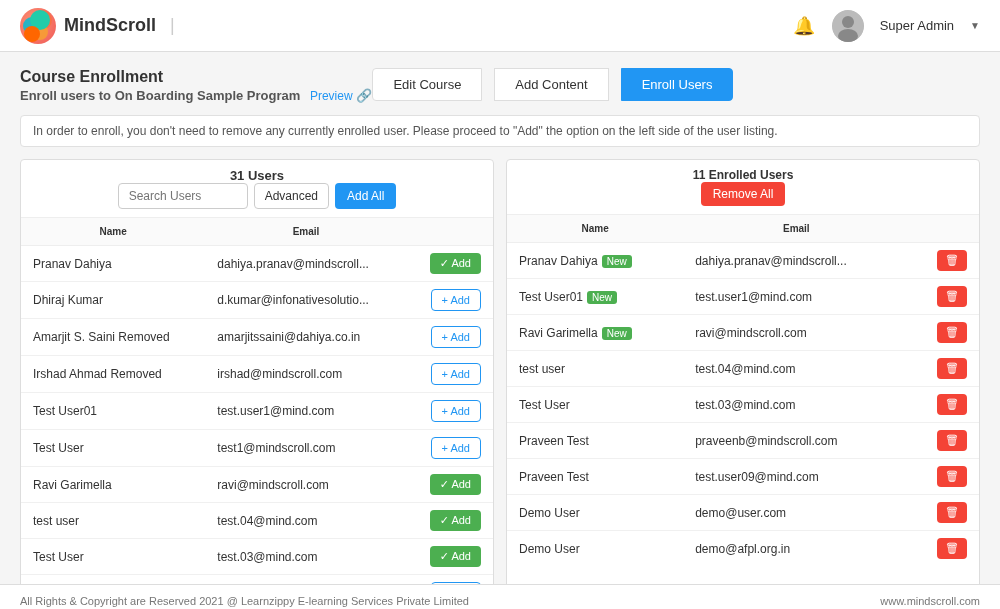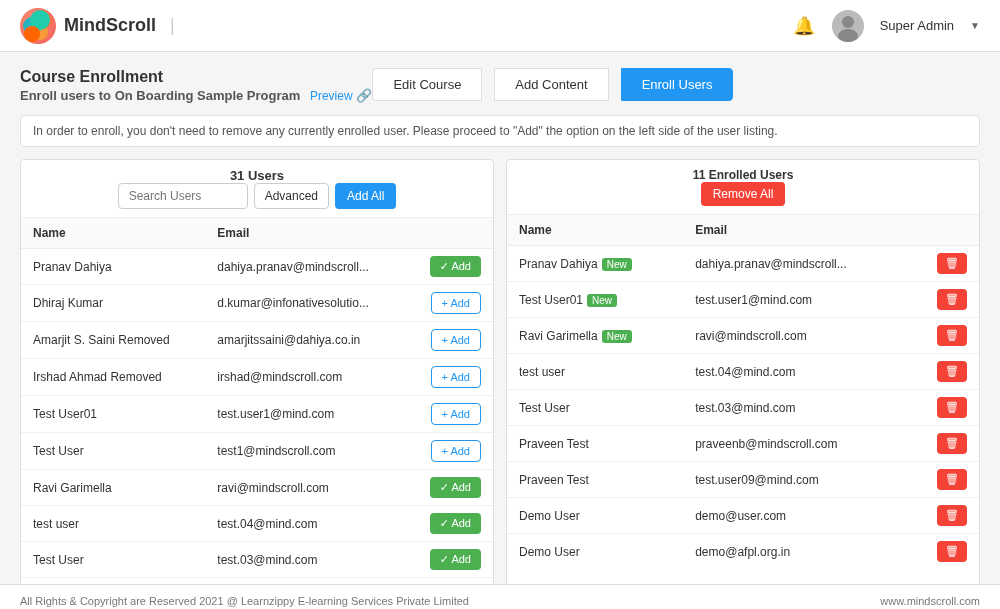--- a/index.html
+++ b/index.html
@@ -46,21 +46,21 @@
     .panel-count { font-size: 13px; color: #333; font-weight: 600; }
     .search-container { display: flex; gap: 6px; }
     .search-input { border: 1px solid #ccc; border-radius: 4px; padding: 5px 10px; font-size: 12px; width: 130px; color: #999; }
     .advanced-btn { border: 1px solid #ccc; background: #fff; border-radius: 4px; padding: 5px 10px; font-size: 12px; cursor: pointer; color: #333; }
     .add-all-btn { background: #2196F3; color: #fff; border: none; border-radius: 4px; padding: 5px 12px; font-size: 12px; cursor: pointer; }
     .enrolled-count { font-size: 12px; color: #333; font-weight: 700; }
     .remove-all-btn { background: #f44336; color: #fff; border: none; border-radius: 4px; padding: 5px 12px; font-size: 12px; cursor: pointer; }
 
     
     table { width: 100%; border-collapse: collapse; }
-    th { text-align: left; padding: 8px 12px; font-size: 12px; font-weight: 600; color: #333; border-bottom: 1px solid #eee; background: #fafafa; }
+    th { text-align: center; padding: 8px 12px; font-size: 10px; font-weight: 600; color: #333; border-bottom: 1px solid #eee; background: #fafafa; }
     td { padding: 7px 12px; font-size: 12px; color: #333; border-bottom: 1px solid #f0f0f0; vertical-align: middle; }
     tr:last-child td { border-bottom: none; }
 
     .badge-new { background: #4CAF50; color: #fff; font-size: 10px; padding: 1px 5px; border-radius: 3px; margin-left: 4px; vertical-align: middle; }
 
     .add-btn-green { background: #4CAF50; color: #fff; border: none; border-radius: 4px; padding: 4px 10px; font-size: 11px; cursor: pointer; display: inline-flex; align-items: center; gap: 3px; }
     .add-btn-outline { background: #fff; color: #2196F3; border: 1px solid #2196F3; border-radius: 4px; padding: 4px 10px; font-size: 11px; cursor: pointer; display: inline-flex; align-items: center; gap: 3px; }
     .remove-btn { background: #f44336; color: #fff; border: none; border-radius: 4px; padding: 4px 8px; font-size: 11px; cursor: pointer; }
 
     

